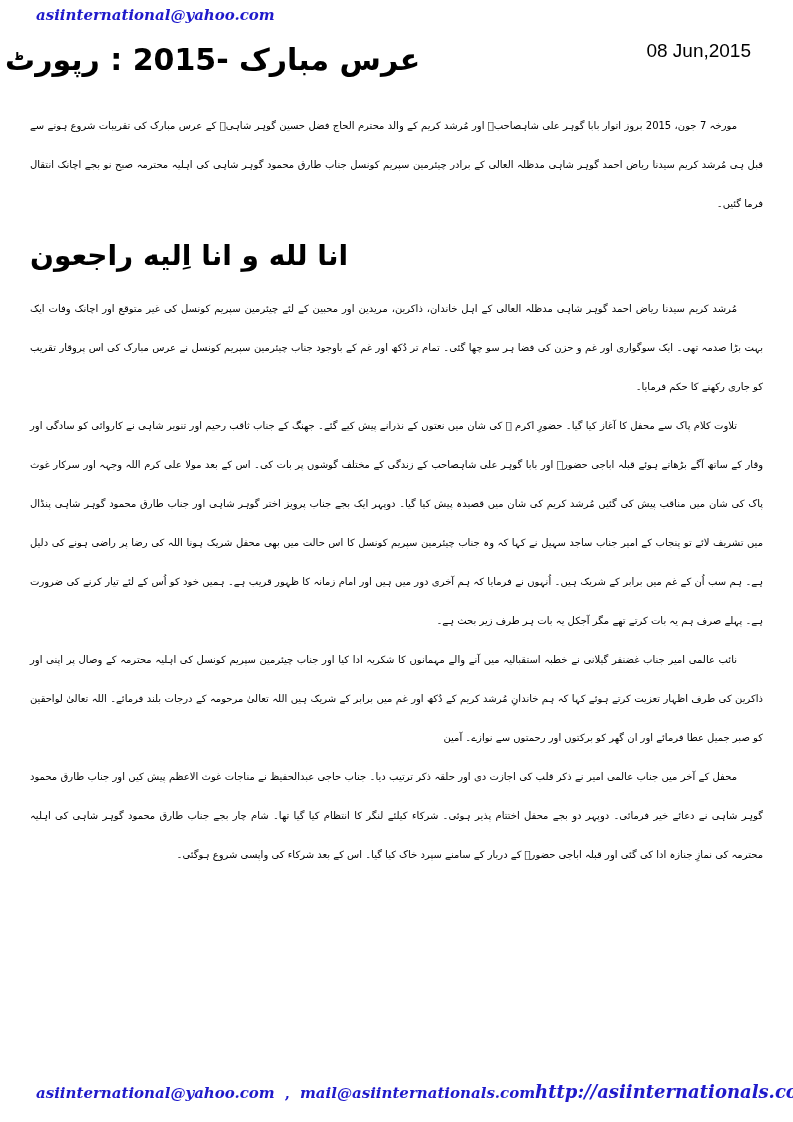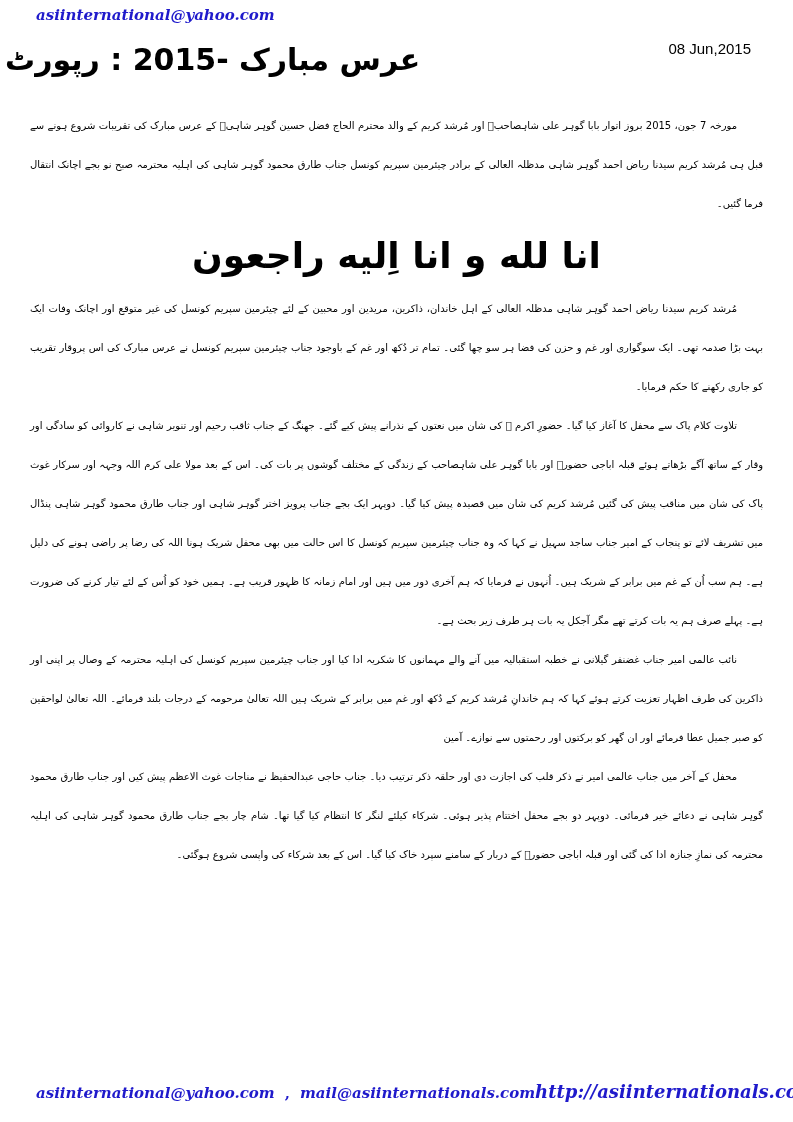--- a/index.html
+++ b/index.html
@@ -29,21 +29,21 @@
     left: 0; right: 0; top: 7px;
     text-align: center;
     direction: rtl;
     font-weight: bold;
     font-size: 12.5px;
   }
   .date {
     position: absolute;
     right: 42px; top: 40px;
     font-family: "Liberation Sans", sans-serif;
-    font-size: 15px;
+    font-size: 19px;
   }
   .title {
     position: absolute;
     left: 5px; right: 0; top: 42px;
     text-align: left;
     direction: rtl;
     font-weight: bold;
     font-size: 30px;
     letter-spacing: 0.5px;
   }
@@ -57,23 +57,23 @@
   }
   .body-par {
     margin: 0;
     font-size: 10px;
     line-height: 39px;
     text-align: justify;
     text-indent: 26px;
   }
   .dua {
     margin: 4px 0;
-    text-align: center;
+    text-align: left;
     font-weight: bold;
-    font-size: 36px;
+    font-size: 28px;
     line-height: 58px;
     text-indent: 0;
     direction: rtl;
   }
   .footer-links {
     position: absolute;
     bottom: 20px;
     left: 36px;
     right: 30px;
     display: flex;

